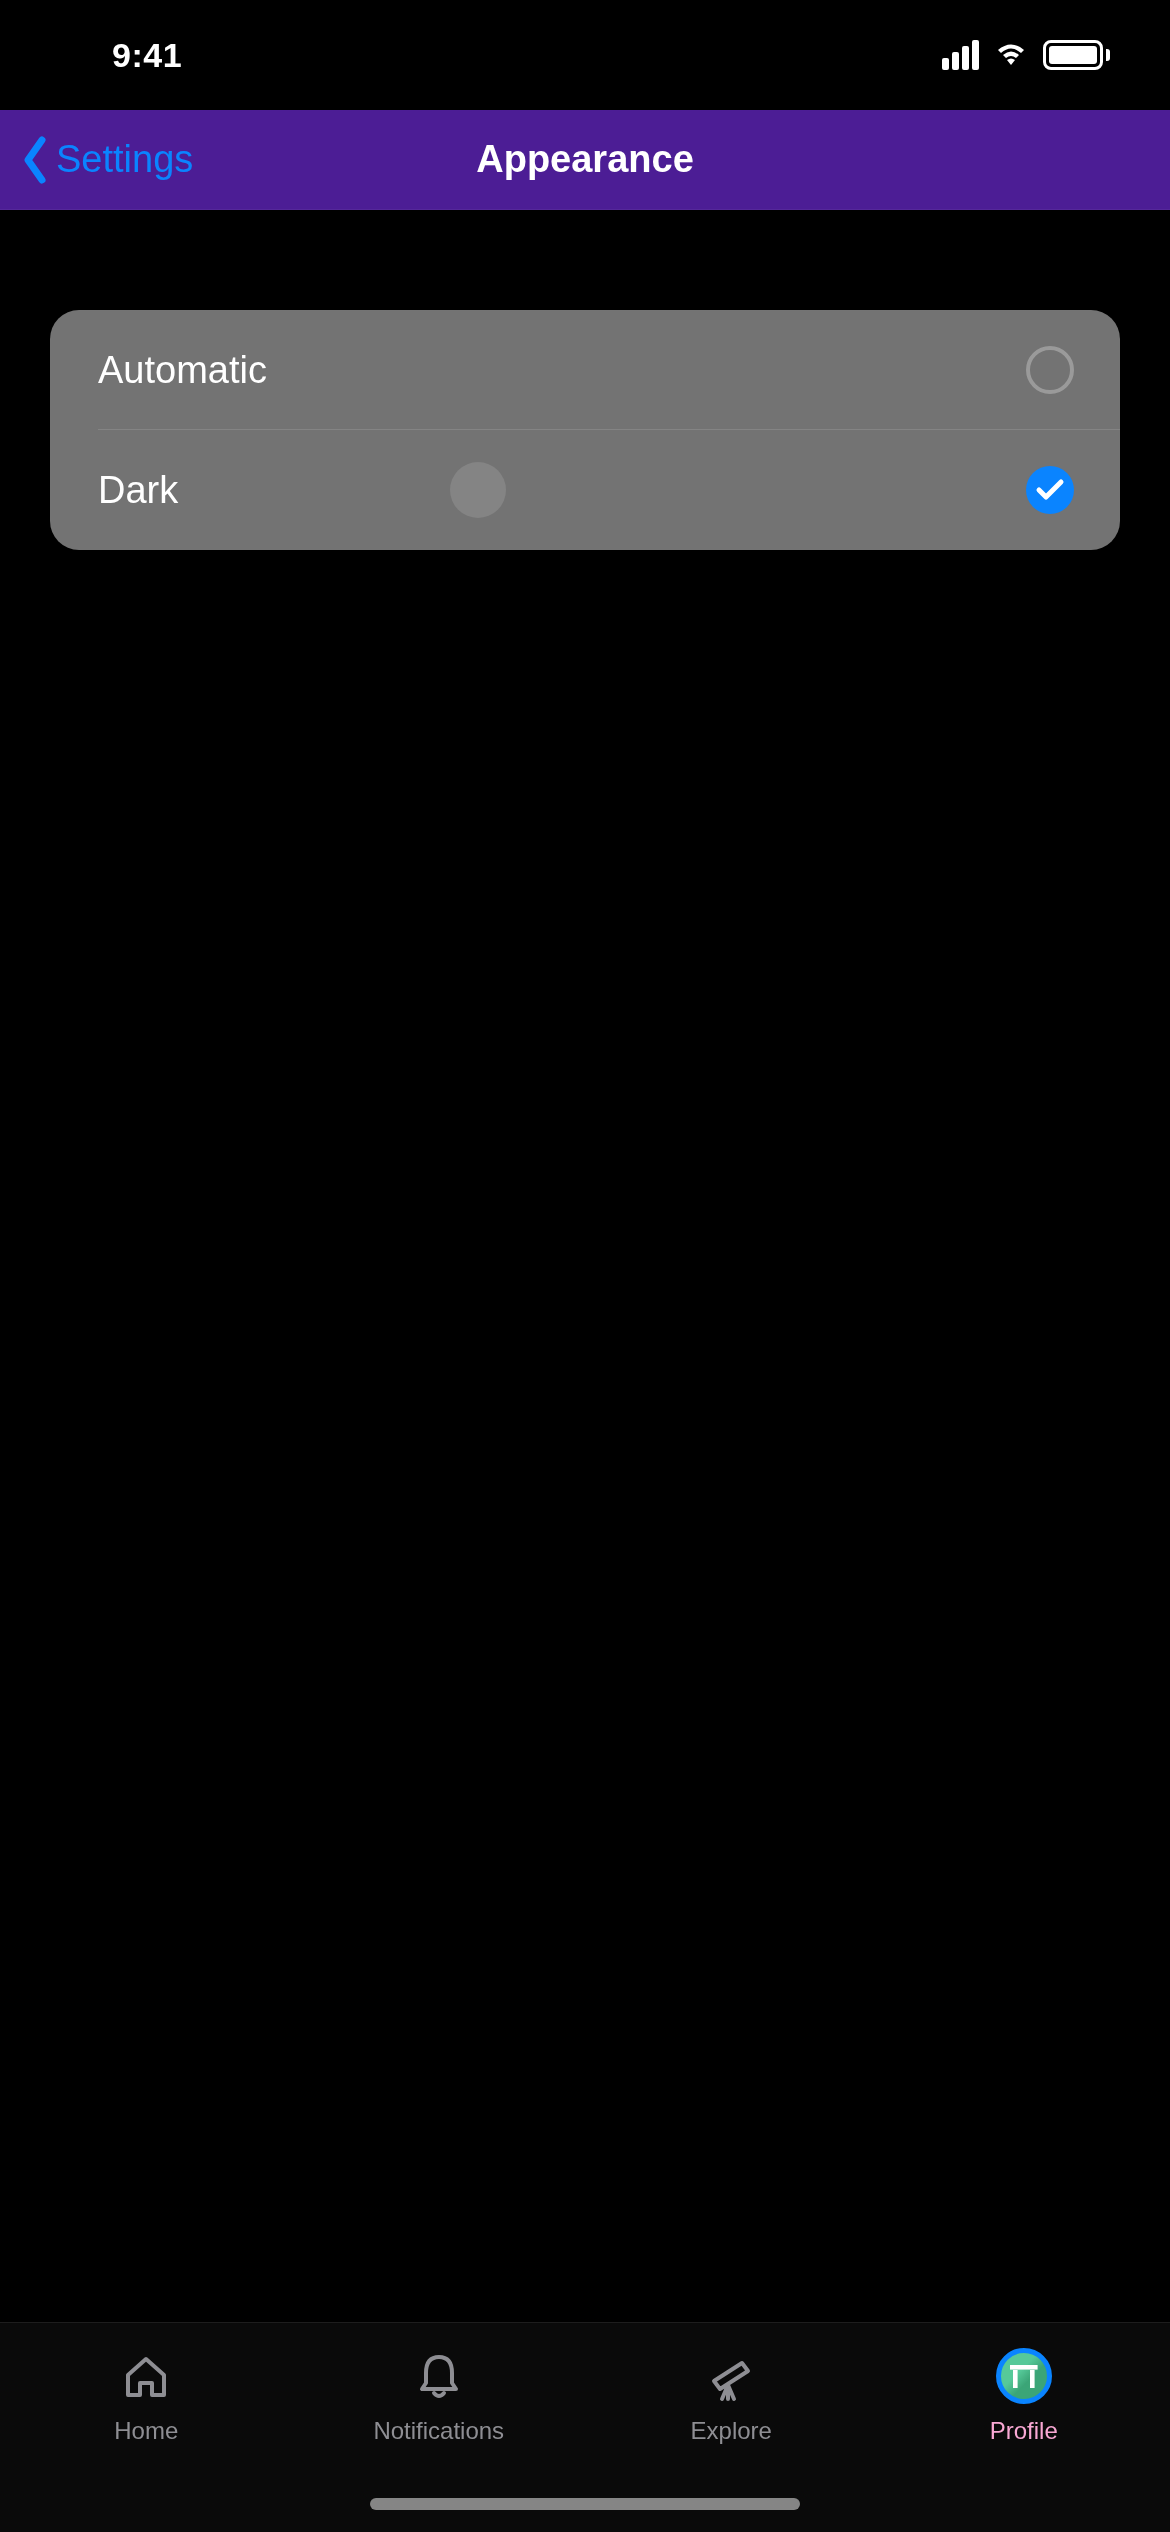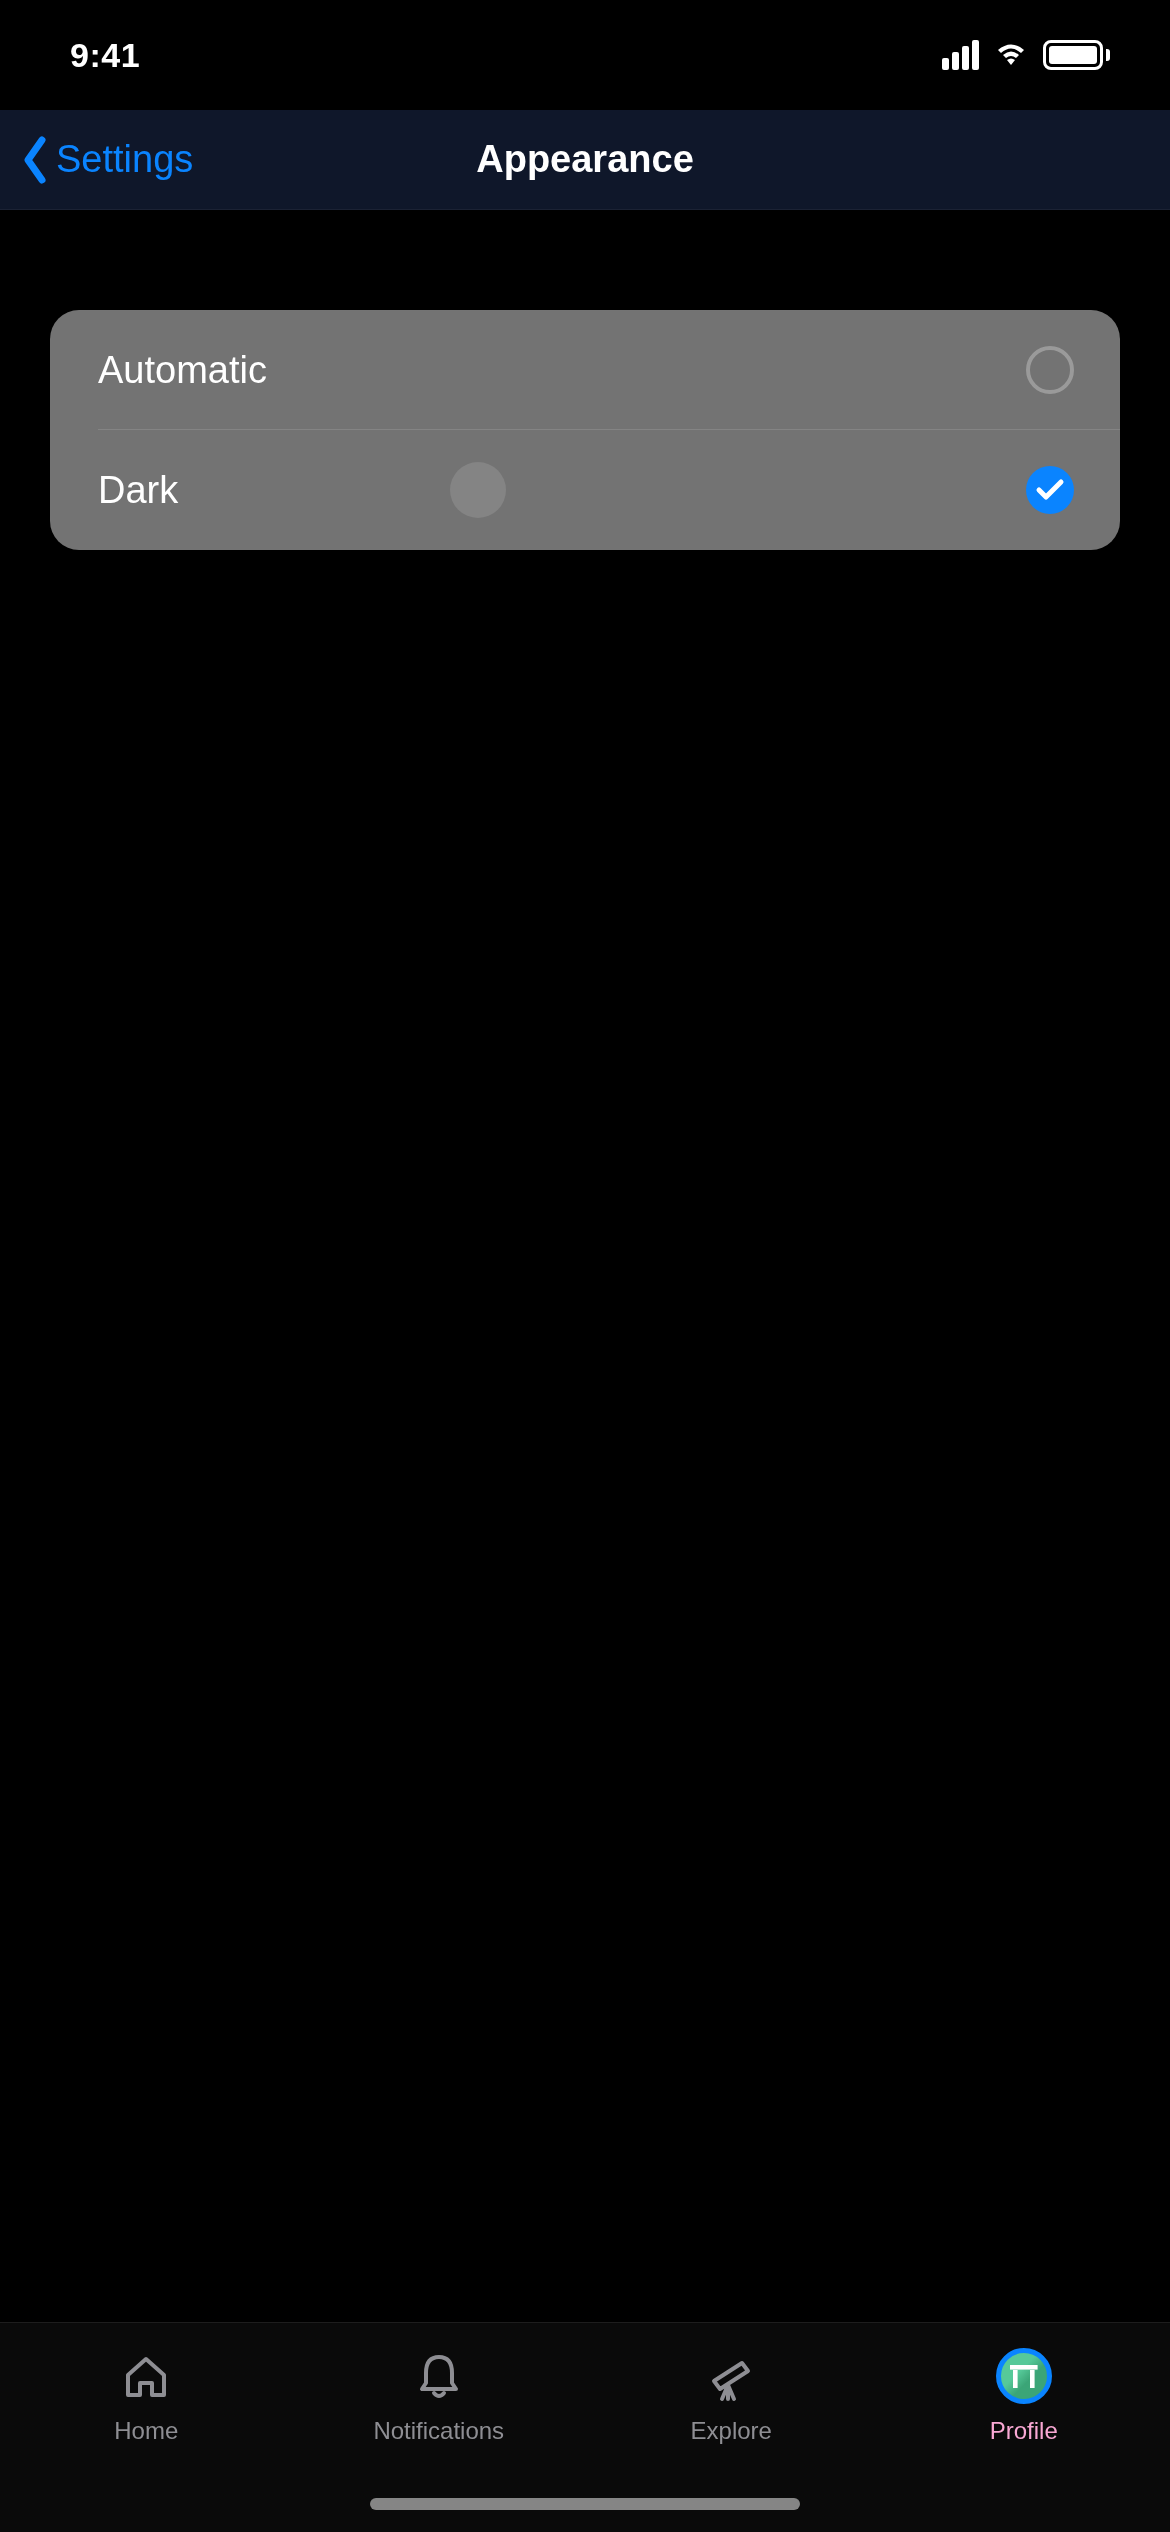--- a/index.html
+++ b/index.html
@@ -9,42 +9,42 @@
       background: #000;
       color: #fff;
       position: relative;
       overflow: hidden;
     }
     .status-bar {
       height: 110px;
       display: flex;
       align-items: center;
       justify-content: space-between;
-      padding: 0 60px 0 70px;
+      padding: 0 60px 0 112px;
     }
     .status-time { font-size: 34px; font-weight: 600; letter-spacing: 0.5px; }
     .status-icons { display: flex; align-items: center; gap: 14px; }
     .cellular { display: flex; align-items: flex-end; gap: 3px; }
     .cellular span { width: 7px; background: #fff; border-radius: 2px; }
     .cellular span:nth-child(1) { height: 12px; }
     .cellular span:nth-child(2) { height: 18px; }
     .cellular span:nth-child(3) { height: 24px; }
     .cellular span:nth-child(4) { height: 30px; }
     .wifi-svg { width: 36px; height: 28px; }
     .battery { display: flex; align-items: center; gap: 3px; }
     .battery-body { width: 60px; height: 30px; border: 3px solid #fff; border-radius: 8px; padding: 3px; }
     .battery-fill { width: 100%; height: 100%; background: #fff; border-radius: 3px; }
     .battery-tip { width: 4px; height: 12px; background: #fff; border-radius: 0 3px 3px 0; }
 
     .nav-bar {
       height: 100px;
       display: flex;
       align-items: center;
       position: relative;
-      background: #0f172a;
+      background: #4c1d95;
       border-bottom: 1px solid rgba(255,255,255,0.05);
     }
     .back-btn {
       position: absolute;
       left: 20px;
       display: flex;
       align-items: center;
       gap: 6px;
       color: #0a84ff;
       font-size: 38px;

